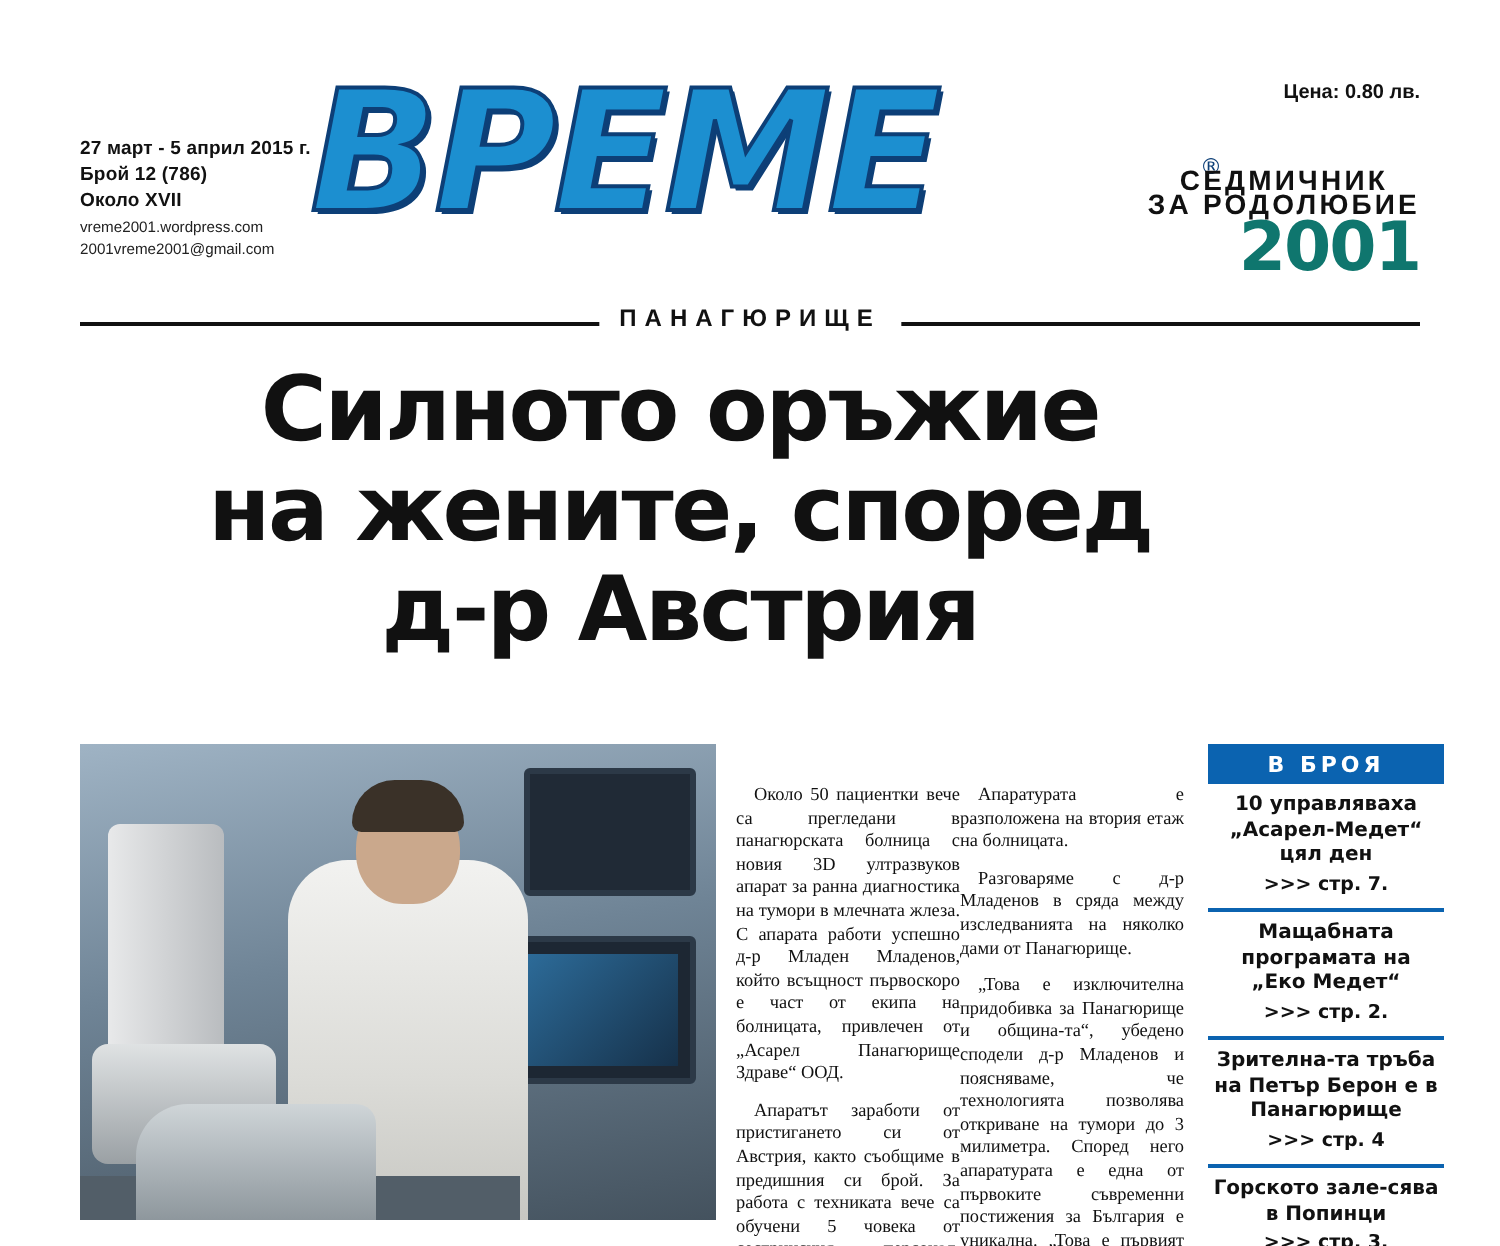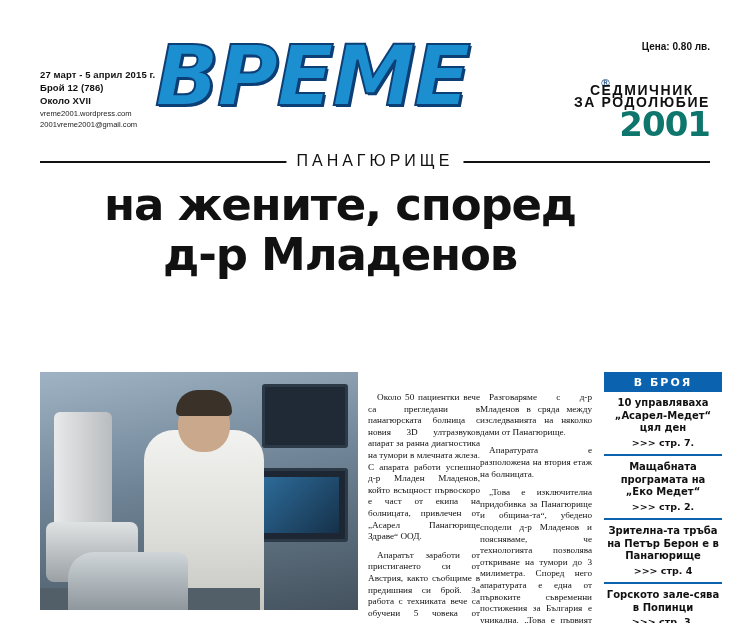--- a/index.html
+++ b/index.html
@@ -120,22 +120,22 @@
     background: #111;
     width: 100%;
   }
   .town-name {
     position: absolute;
     left: 50%;
     top: 0;
     transform: translateX(-50%);
     background: #fff;
     padding: 0 10px;
-    font-size: 16px;
-    font-weight: normal;
+    font-size: 12px;
+    font-weight: bold;
     letter-spacing: 4px;
     color: #111;
     text-align: center;
   }
 
   
   .headline {
     margin: 10px 40px 0 40px;
     font-family: "DejaVu Sans", sans-serif;
     font-weight: bold;
@@ -343,22 +343,23 @@
 
     <div class="year-block">2001</div>
   </div>
 
   <div class="town-band">
     <div class="rule"></div>
     <div class="town-name">ПАНАГЮРИЩЕ</div>
   </div>
 
   <div class="headline">
+    <span class="l1">Силното оръжие</span>
     <span class="l2">на жените, според</span>
-    <span class="l3">д-р Младенов</span>
+    <span class="l3">д-р Австрия</span>
   </div>
 
   <div class="content">
 
     <div class="photo">
       <div class="machine-arm"></div>
       <div class="machine-head"></div>
       <div class="monitor2"></div>
       <div class="monitor"></div>
       <div class="doctor-body"></div>
@@ -367,22 +368,22 @@
       <div class="bed"></div>
       <div class="patient"></div>
     </div>
 
     <div class="cols">
       <div class="col">
         <p>Около 50 пациентки вече са прегледани в панагюрската болница с новия 3D ултразвуков апарат за ранна диагностика на тумори в млечната жлеза. С апарата работи успешно д-р Младен Младенов, който всъщност първоскоро е част от екипа на болницата, привлечен от „Асарел Панагюрище Здраве“ ООД.</p>
         <p>Апаратът заработи от пристигането си от Австрия, както съобщиме в предишния си брой. За работа с техниката вече са обучени 5 човека от сестринския персонал. Двама са лекарите, които ще анализират резултатите от него - д-р Младенов и д-р Делибашева.</p>
       </div>
       <div class="col">
+        <p>Апаратурата е разположена на втория етаж на болницата.</p>
         <p>Разговаряме с д-р Младенов в сряда между изследванията на няколко дами от Панагюрище.</p>
-        <p>Апаратурата е разположена на втория етаж на болницата.</p>
         <p>„Това е изключителна придобивка за Панагюрище и община-та“, убедено сподели д-р Младенов и поясняваме, че технологията позволява откриване на тумори до 3 милиметра. Според него апаратурата е една от първоките съвременни постижения за България е уникална. „Това е първият апарат от този клас в страната. А скоро се очаква да бъде разработена такава техника</p>
 
       </div>
     </div>
 
     <div class="in-issue">
       <div class="in-issue-header">В БРОЯ</div>
 
       <div class="issue-item">
         <span>10 управляваха „Асарел-Медет“ цял ден</span>

